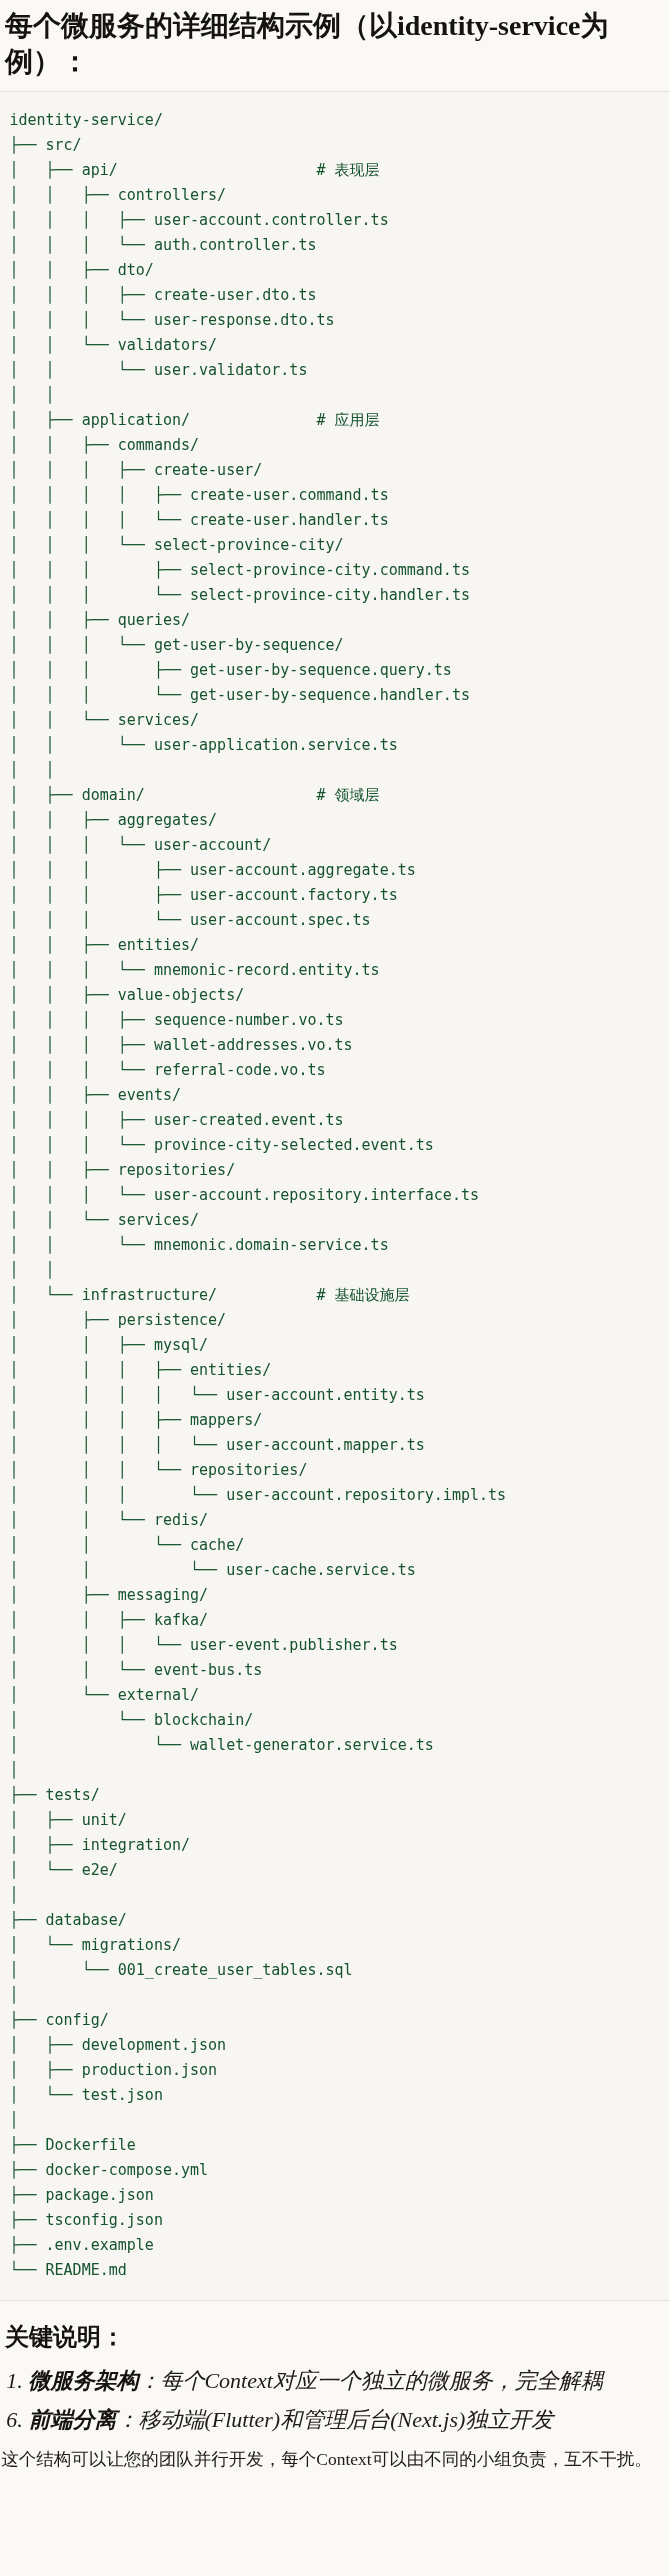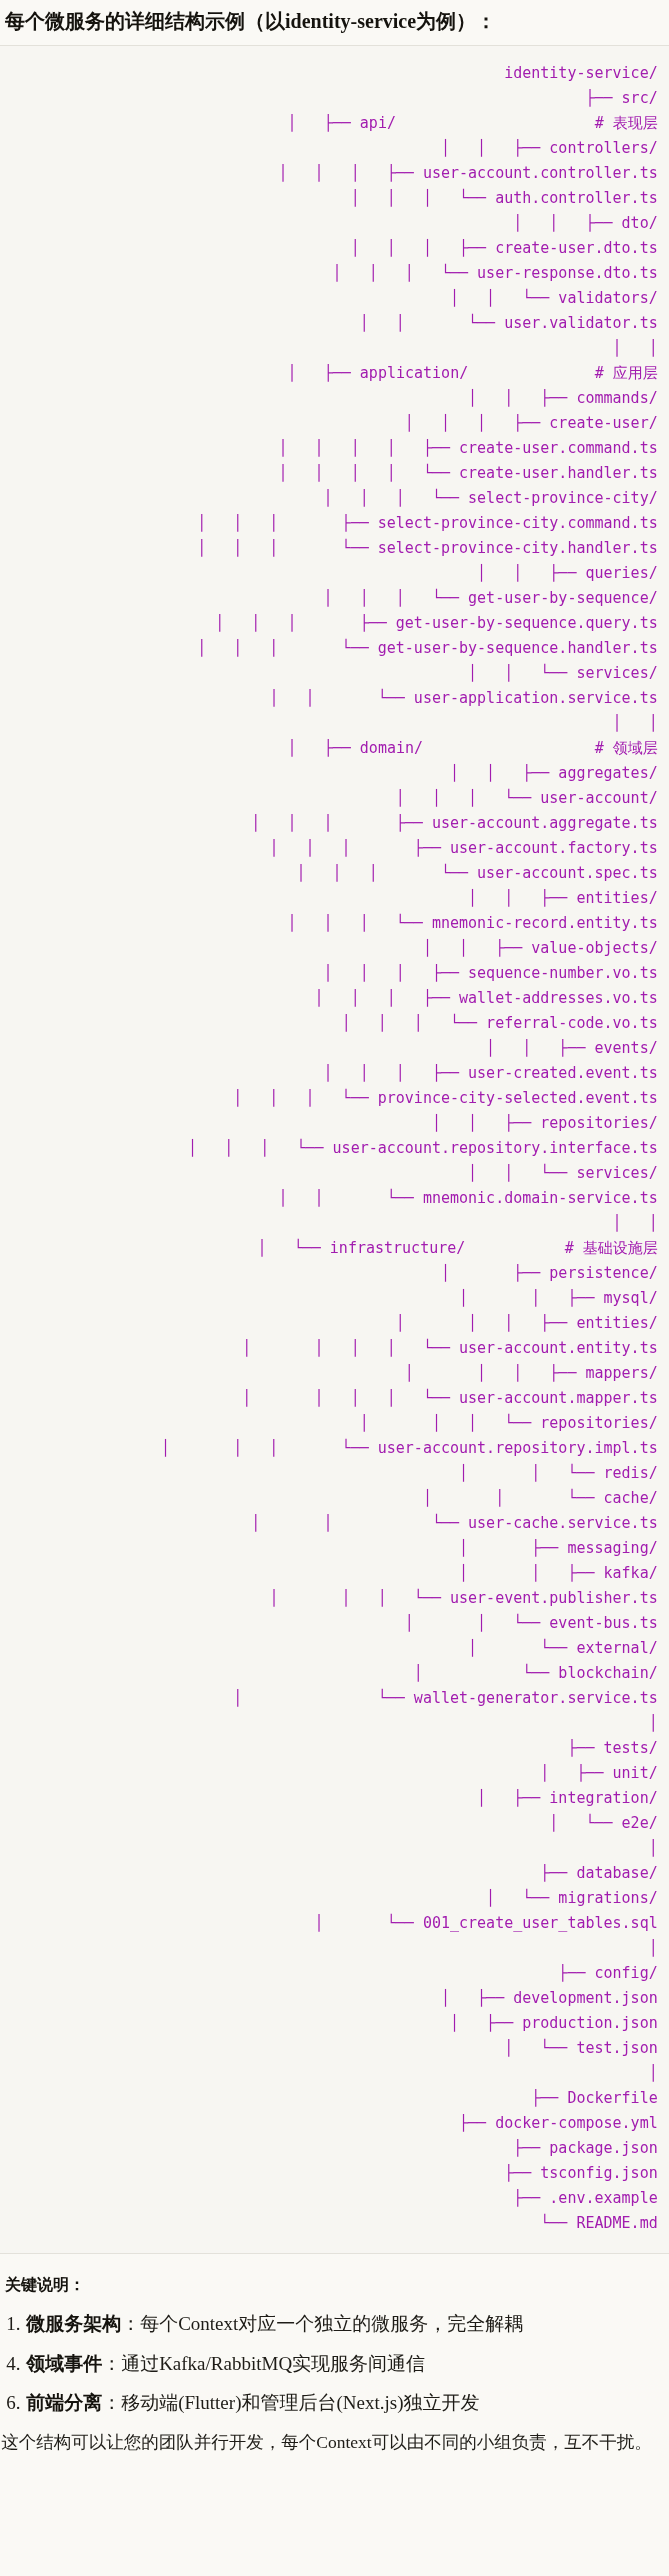--- a/index.html
+++ b/index.html
@@ -6,55 +6,55 @@
   html, body { background: #FAF9F5; }
   body {
     width: 669px;
     height: 2576px;
     overflow: hidden;
     font-family: "Liberation Serif", "DejaVu Serif", serif;
     color: #1E1C17;
   }
   .page { width: 100%; height: 100%; }
   .title {
-    font-size: 20px;
+    font-size: 28px;
     font-weight: 700;
     line-height: 1.3;
     color: #15130E;
     margin: 8.1px 6.3px 10.6px 5px;
   }
   .code-block {
     background: #F7F6F2;
     border-top: 0.6px solid #E3E1DA;
     border-bottom: 0.6px solid #E3E1DA;
     padding: 15.6px 11.3px 17px 9.4px;
     width: 100%;
   }
   .tree {
     font-family: "DejaVu Sans Mono", "Liberation Mono", monospace;
     font-size: 15px;
     line-height: 25px;
-    color: #a21caf;
+    color: #14532d;
     white-space: pre;
     margin: 0;
-    text-align: right;
   }
   .heading {
-    font-size: 16px;
+    font-size: 24px;
     font-weight: 700;
     line-height: 1.25;
     color: #15130E;
     margin: 20.6px 5px 0 5px;
   }
   .kp-list { margin: 16.3px 5px 0 6.3px; }
   .kp {
-    font-size: 19px;
+    font-size: 22px;
     line-height: 25px;
     margin-bottom: 14.4px;
     color: #1E1C17;
+    font-style: italic;
   }
   .kp-num { margin-right: 5.6px; }
   .kp-label { font-weight: 700; color: #15130E; }
   .closing {
     font-size: 17.5px;
     line-height: 25px;
     margin: 15px 5px 0 1.3px;
   }
 </style>
 </head>
@@ -157,23 +157,20 @@
   <h2 class="heading">关键说明：</h2>
 
   <div class="kp-list">
 
     <div class="kp">
       <span class="kp-num">1.</span><strong class="kp-label">微服务架构</strong><span class="kp-sep">：</span><span class="kp-text">每个Context对应一个独立的微服务，完全解耦</span>
     </div>
 
 
 
-    <div class="kp">
-      <span class="kp-num">4.</span><strong class="kp-label">领域事件</strong><span class="kp-sep">：</span><span class="kp-text">通过Kafka/RabbitMQ实现服务间通信</span>
-    </div>
 
 
     <div class="kp">
       <span class="kp-num">6.</span><strong class="kp-label">前端分离</strong><span class="kp-sep">：</span><span class="kp-text">移动端(Flutter)和管理后台(Next.js)独立开发</span>
     </div>
 
   </div>
 
   <p class="closing">这个结构可以让您的团队并行开发，每个Context可以由不同的小组负责，互不干扰。</p>
 

